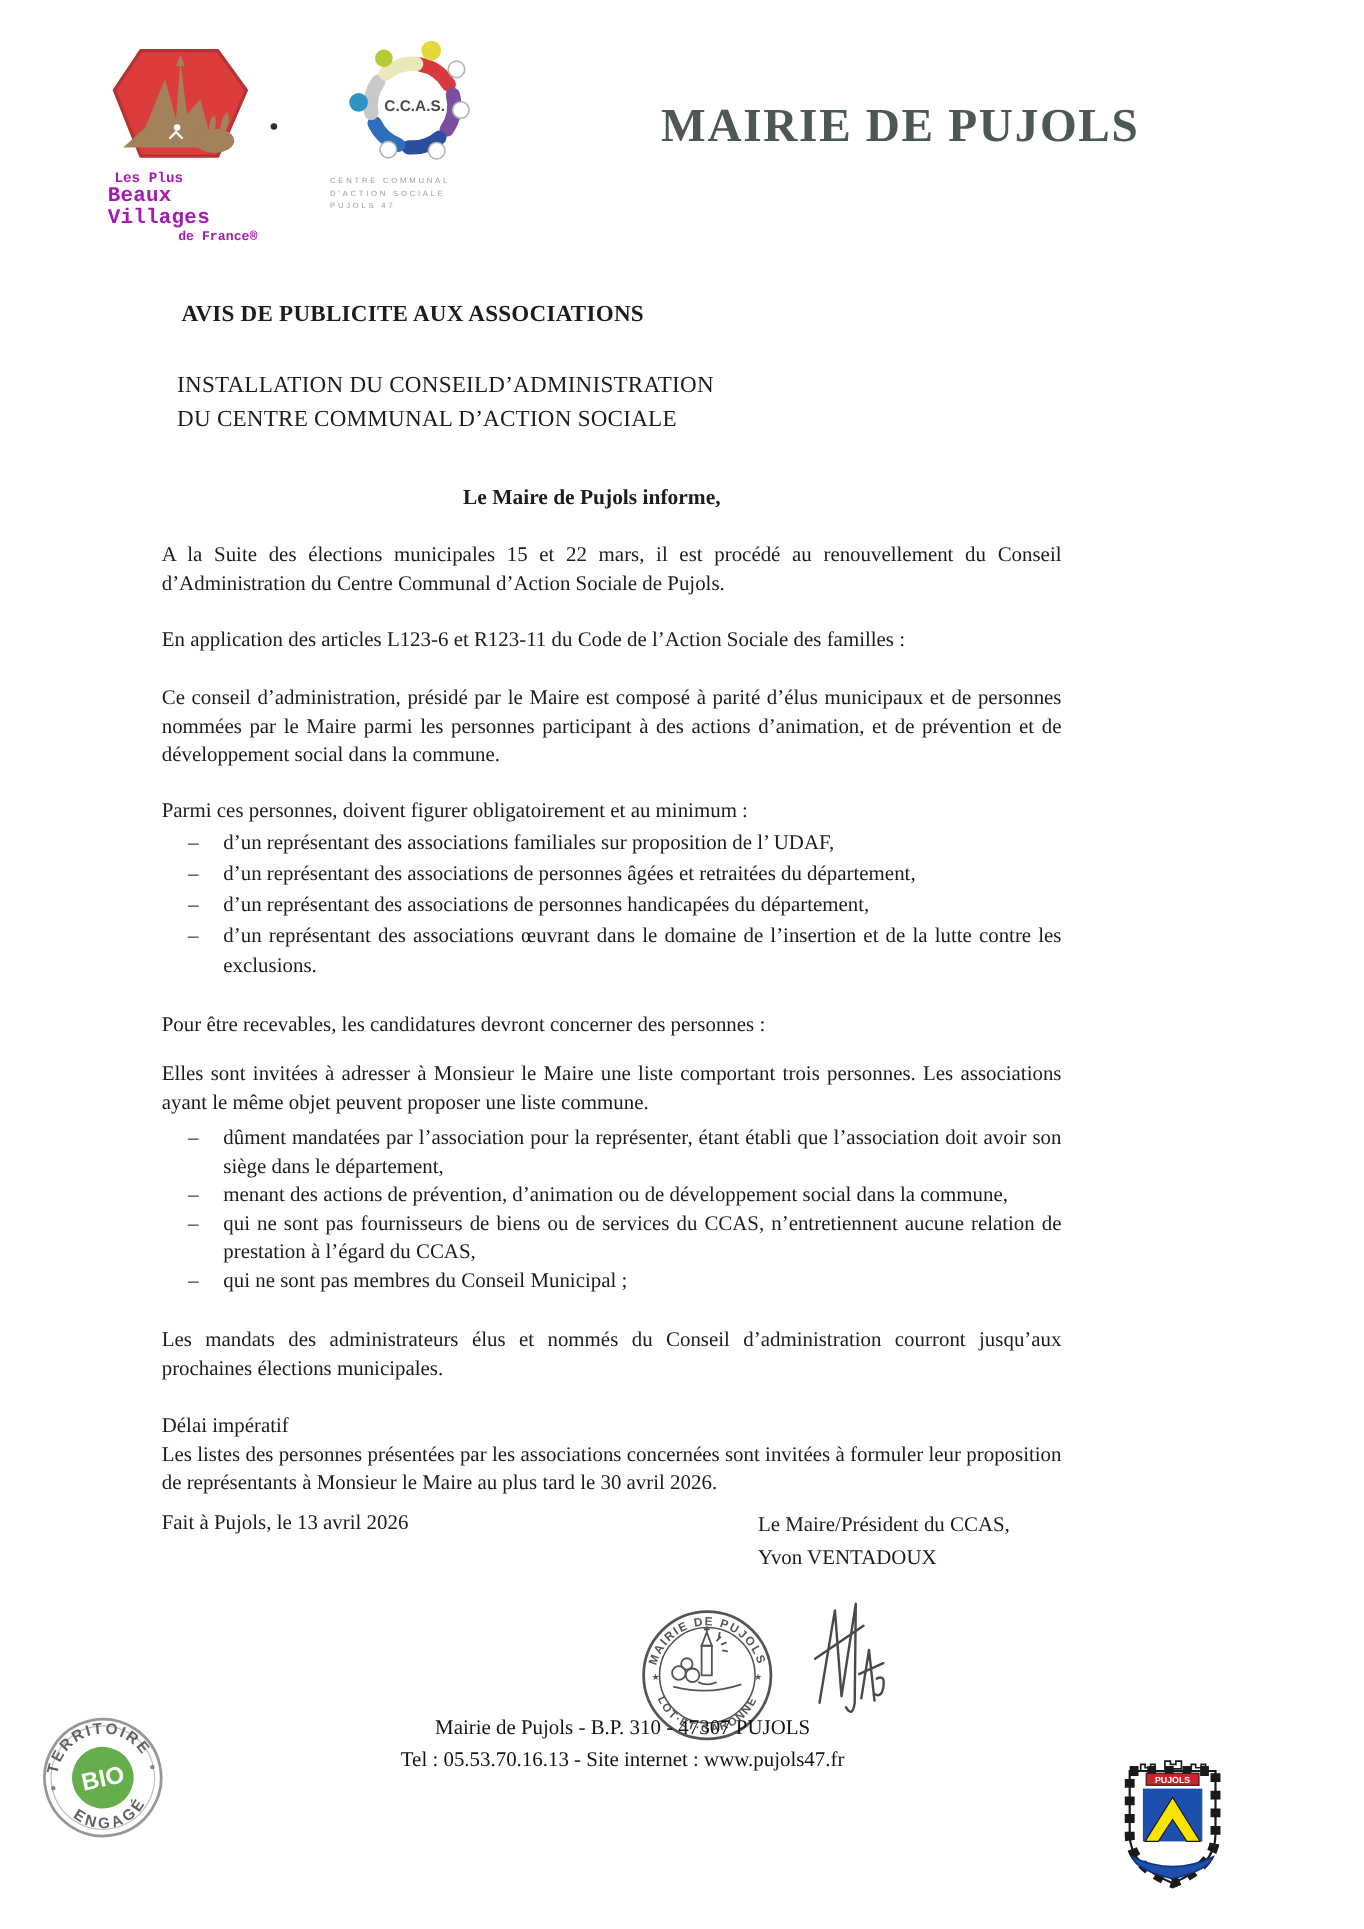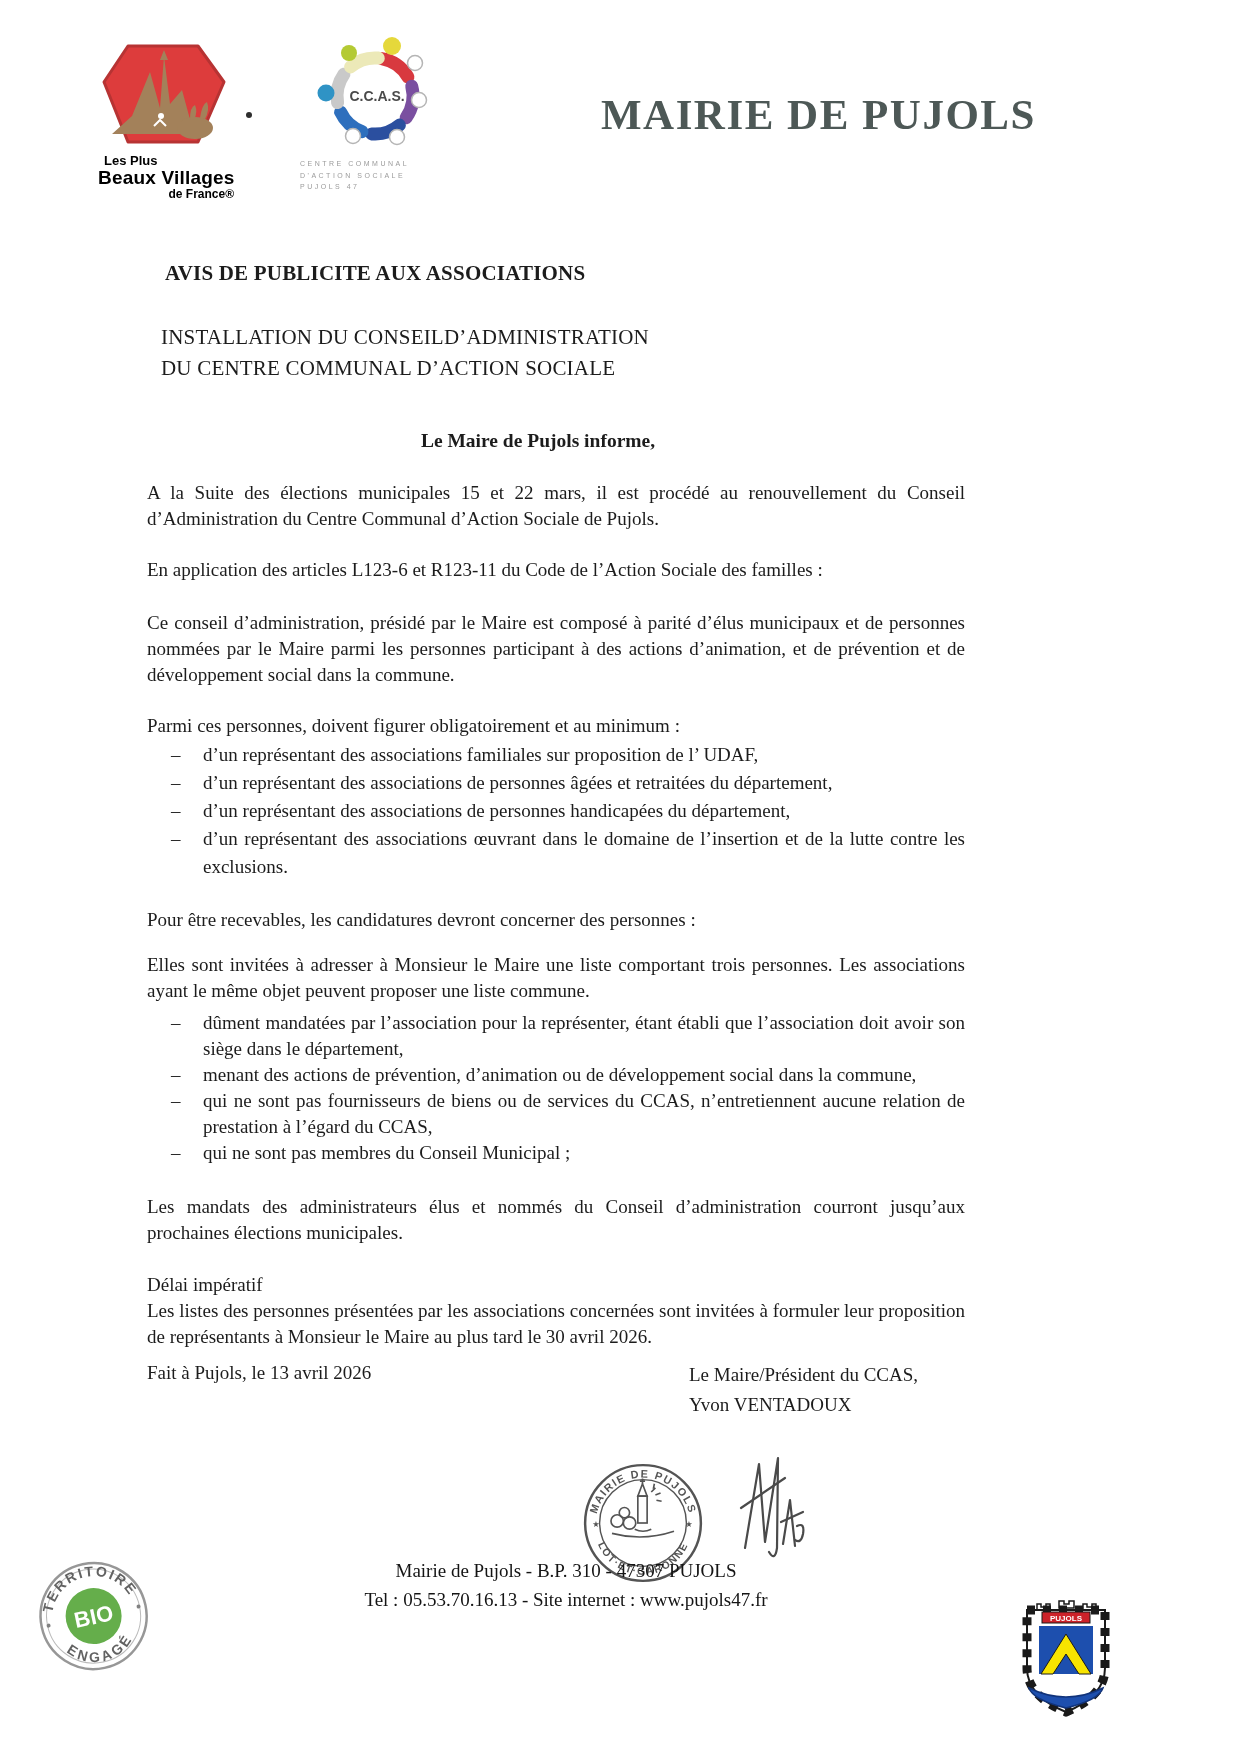--- a/index.html
+++ b/index.html
@@ -3,33 +3,33 @@
 <meta charset="utf-8">
 <style>
   html,body{margin:0;padding:0;background:#e8e8e8;}
   .page{
     position:relative;width:1240px;height:1754px;background:#ffffff;
     margin:0 auto;overflow:hidden;
     font-family:"Liberation Serif", serif;color:#1c1c1c;
   }
   
   .logo-villages{position:absolute;left:98px;top:42px;width:140px;text-align:left;}
-  .logo-villages .lv-text{font-family:Liberation Sans, sans-serif;color:#000000;line-height:1.05;margin-top:2px;}
+  .logo-villages .lv-text{font-family:Liberation Mono, monospace;color:#a21caf;line-height:1.05;margin-top:2px;}
   .lv-l1{font-size:13px;font-weight:bold;margin-left:6px;}
   .lv-l2{font-size:19px;font-weight:bold;letter-spacing:.2px;}
   .lv-l3{font-size:12px;font-weight:bold;text-align:right;margin-right:4px;}
   .logo-sep{position:absolute;left:246px;top:112px;width:6px;height:6px;border-radius:50%;background:#2e2e2e;}
   .logo-ccas{position:absolute;left:300px;top:36px;width:160px;text-align:left;}
   .ccas-sub{font-family:"Liberation Sans",sans-serif;font-size:7px;letter-spacing:2.5px;color:#9b9b9b;line-height:1.5;margin-top:1px;}
   .main-title{
     position:absolute;left:601px;top:90px;margin:0;
     font-size:43px;font-weight:bold;letter-spacing:1.5px;color:#4d5856;white-space:nowrap;
   }
   
-  .body{position:absolute;left:147px;top:260px;width:818px;font-size:19px;line-height:26px;}
+  .body{position:absolute;left:147px;top:272px;width:818px;font-size:19px;line-height:26px;}
   .h1{font-size:21px;font-weight:bold;margin:0;padding-left:18px;letter-spacing:.2px;}
   .h2{font-size:21px;font-weight:normal;margin:36px 0 0;padding-left:14px;line-height:31px;letter-spacing:.2px;}
   .subheading{font-weight:bold;text-align:center;margin:44px 0 0;font-size:19.5px;transform:translateX(-18px);}
   .para{margin:26px 0 0;text-align:justify;}
   .para.m25{margin-top:25px;} .para.m27{margin-top:27px;} .para.m28{margin-top:28px;}
   .para.m19{margin-top:19px;}
   .bullets{margin:2px 0 0;}
   .bullets.lh28 .bullet-row{line-height:28px;}
   .bullets.m6{margin-top:6px;}
   .bullet-row{display:flex;margin:0;}

